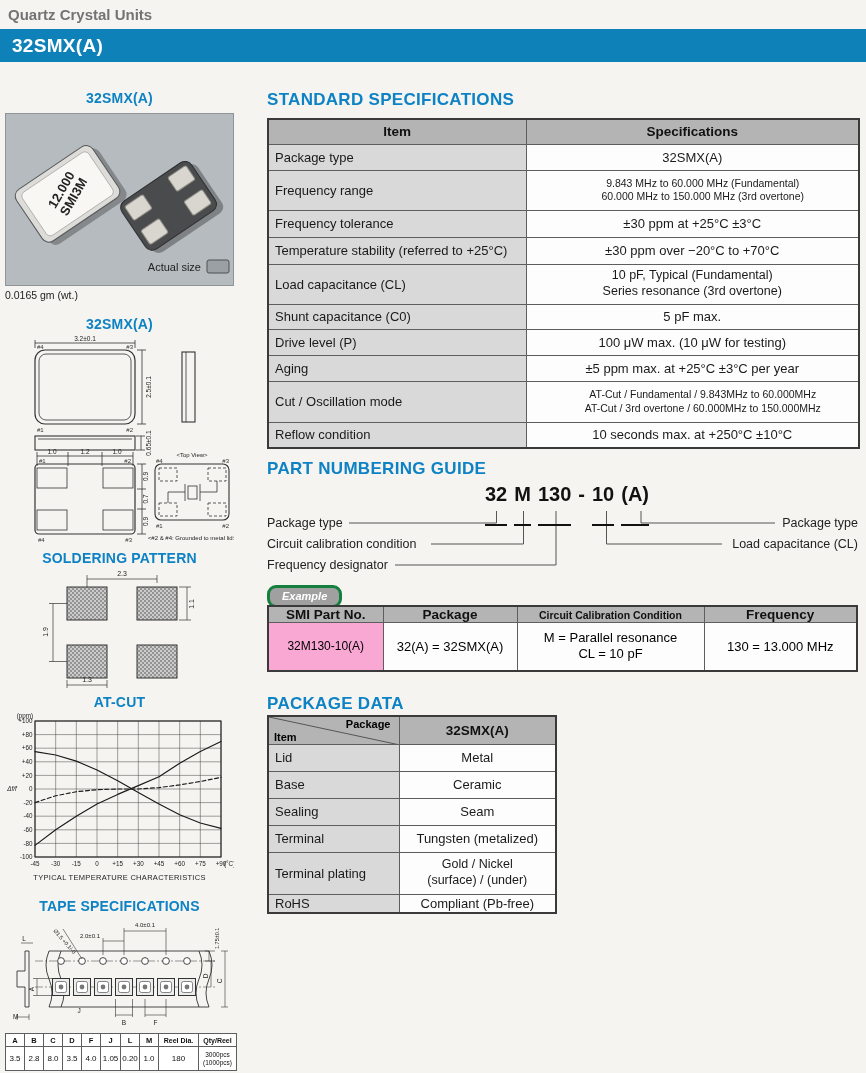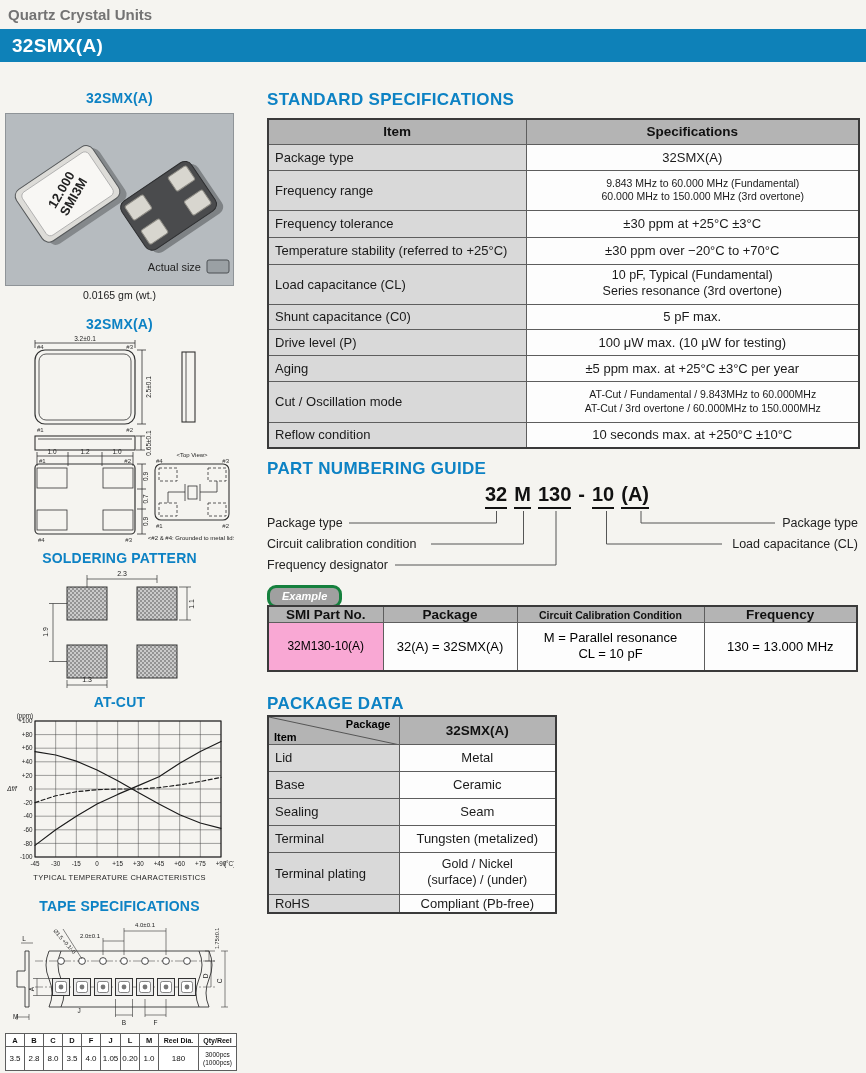--- a/index.html
+++ b/index.html
@@ -6,38 +6,38 @@
   body { background:#e9e8e4; font-family:"Liberation Sans", sans-serif; }
   .page { position:relative; width:866px; height:1073px; background:#f5f4f0; overflow:hidden; }
   .kicker { position:absolute; top:6px; left:8px; font-size:15px; font-weight:bold; color:#737373; }
   .banner { position:absolute; top:29px; left:0; width:866px; height:33px; background:#0e81b8; }
   .banner span { display:block; color:#fff; font-weight:bold; font-size:19px; line-height:33px; padding-left:12px; letter-spacing:.3px; }
 
   .blue-h-sm { position:absolute; left:5px; width:229px; text-align:center; color:#0d82c4; font-weight:bold; font-size:14px; letter-spacing:.2px; }
   .blue-h-lg { position:absolute; left:267px; color:#0d82c4; font-weight:bold; font-size:17px; letter-spacing:.3px; }
 
   .photo-box { position:absolute; top:113px; left:5px; width:229px; height:173px; }
-  .weight { position:absolute; top:289px; left:5px; width:229px; text-align:center; font-size:10.5px; color:#222; }
+  .weight { position:absolute; top:289px; left:5px; width:229px; text-align:left; font-size:10.5px; color:#222; }
 
   svg text { font-family:"Liberation Sans", sans-serif; fill:#222; }
   .dimtxt { font-size:6.5px; }
   .pintxt { font-size:6px; fill:#333; }
 
   table { border-collapse:collapse; table-layout:fixed; background:#fff; }
   .spec-table { position:absolute; top:118px; left:267px; width:591px; border:2px solid #3a3a3a; }
   .spec-table td { border:1px solid #5e5e5e; overflow:hidden; }
   .th-cell { background:#b4b4b4; font-weight:bold; font-size:13.5px; text-align:center; color:#111; }
   .item-cell { background:#d9d9d9; font-size:13px; text-align:left; padding:1px 6px; color:#1a1a1a; }
   .val-cell { background:#fdfdfd; font-size:13px; text-align:center; color:#1a1a1a; }
   .sm { font-size:10.5px; line-height:1.3;padding-left:21px; }
   .ml { white-space:pre-line; line-height:1.25; }
 
   .pn-diagram { position:absolute; top:483px; left:267px; width:591px; height:96px; }
   .pn-code { position:absolute; left:218px; top:0; display:flex; gap:7px; font-size:20px; font-weight:bold; color:#111; }
-  .pn-code .u { border-bottom:2px solid #111; padding-bottom:1px; }
+  .pn-code .u { border-bottom:2px solid #111; padding-bottom:18px; }
   .pn-lines { position:absolute; inset:0; }
   .pn-label { position:absolute; font-size:12.5px; color:#222; }
 
   .example-badge { position:absolute; top:585px; left:267px; background:#a0a0a0; color:#fff; font-size:11px; font-weight:bold; font-style:italic; padding:2px 12px 3px; border-radius:9px; border:3px solid #15803d; }
   .example-table { position:absolute; top:605px; left:267px; width:589px; border:2px solid #3a3a3a; }
   .example-table td { border:1px solid #5e5e5e; text-align:center; overflow:hidden; }
   .example-table .th-sm { font-size:10.5px; }
   .ex-part { background:#f9a8d4; font-size:12px; }
   .ex-val { background:#fdfdfd; font-size:13px; }
 

